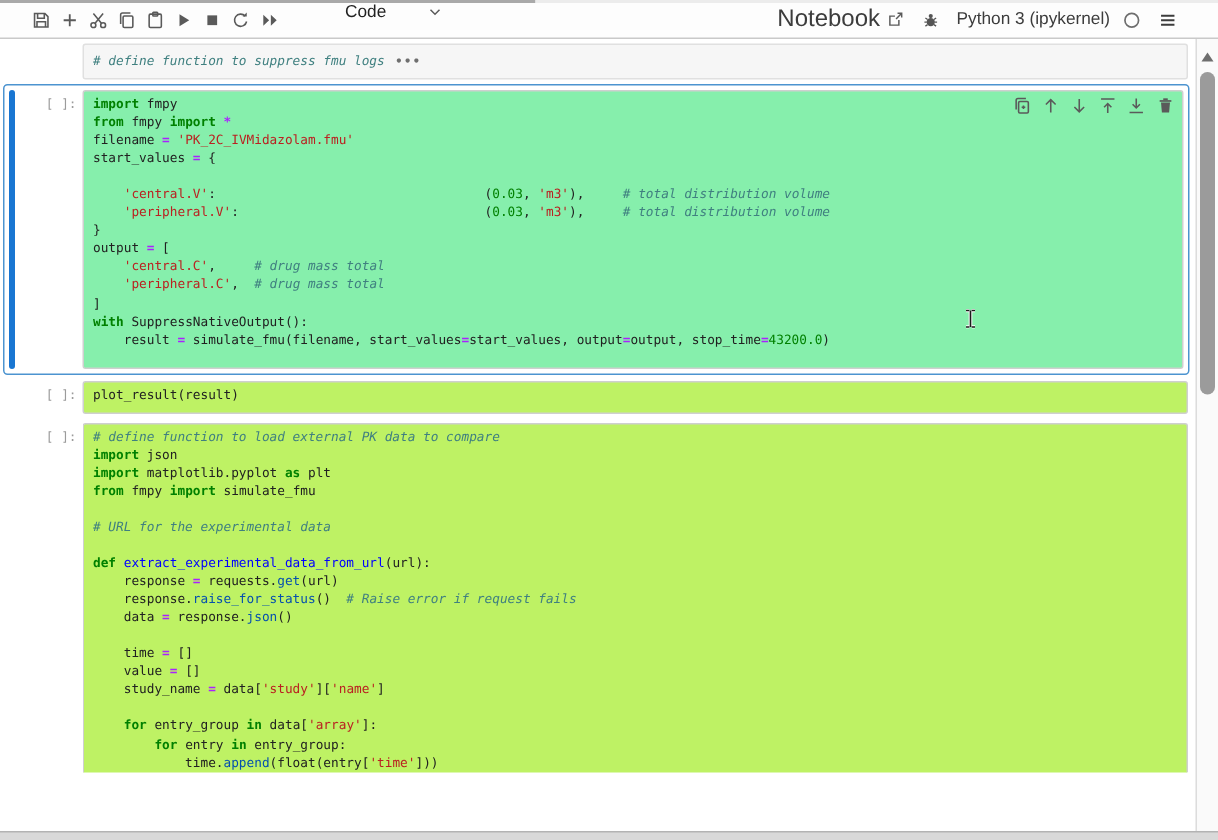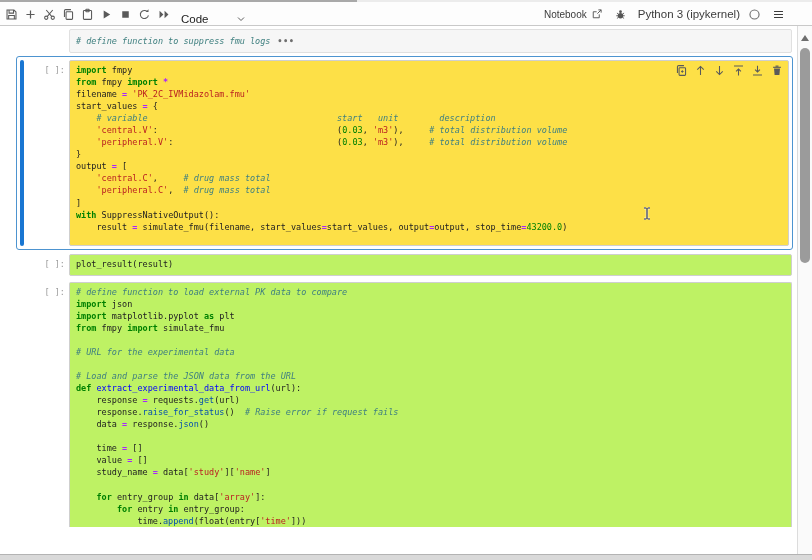--- a/index.html
+++ b/index.html
@@ -6,51 +6,51 @@
   html,body { width:812px; height:560px; overflow:hidden; background:#fff; }
   .app { position:relative; width:812px; height:560px; font-family:"Liberation Sans", sans-serif; background:#fff; }
 
   
   .topstrip { position:absolute; top:0; left:0; width:812px; height:2px; display:flex; }
   .topstrip .seg-a { width:357px; height:2px; background:#a9a9a9; }
   .topstrip .seg-b { flex:1; height:2px; background:#ececec; }
 
   
   .toolbar { position:absolute; top:2px; left:0; width:812px; height:24px; background:#fdfdfd;
-             border-bottom:1px solid #c9c9c9; display:flex; align-items:flex-end; padding:0 0 0 2px; }
+             border-bottom:1px solid #c9c9c9; display:flex; align-items:flex-start; padding:0 0 0 18px;gap:33px; }
   .tbtn { width:19px; height:22px; border:none; background:none; display:flex; align-items:center;
           justify-content:center; padding:0; cursor:pointer; }
   .icon { display:inline-flex; align-items:center; justify-content:center; }
   .icon svg { display:block; }
   .celltype { display:flex; align-items:center; justify-content:space-between; width:66px; margin-left:8px;
               font-size:11.5px; color:#212121; cursor:pointer; }
   .tb-right { margin-left:auto; display:flex; align-items:center; gap:8px; margin-right:24px; }
-  .nb-link { display:flex; align-items:center; gap:4px; font-size:10px; color:#3c3c3c; cursor:pointer; }
+  .nb-link { display:flex; align-items:center; gap:4px; font-size:16px; color:#3c3c3c; cursor:pointer; }
   .kernel-name { font-size:11.5px; color:#3c3c3c; cursor:pointer; }
 
   
-  .notebook { position:absolute; top:26px; left:0; right:15px; bottom:6px; overflow:hidden; background:#fff;padding-left:14px; }
+  .notebook { position:absolute; top:26px; left:0; right:15px; bottom:6px; overflow:hidden; background:#fff; }
 
   .cellrow { display:flex; align-items:stretch; }
   .promptcol { width:55px; flex:0 0 auto; text-align:right; padding:4px 4px 0 0;
                font:8.5px/12.05px "DejaVu Sans Mono", monospace; color:#9b9b9b; }
   .cellinput { position:relative; flex:1; background:#bef264; border:1px solid #cfcfcf; border-radius:2px; }
   .code { padding:3px 0 0 6px; font:8.5px/12.05px "DejaVu Sans Mono", monospace; color:#212121; }
   .cl { white-space:pre; height:12.05px; }
 
   
   .row-collapsed { margin:3px 5px 0 0; }
   .collapsed-input { height:24px; padding:5px 0 0 6px; background:#f6f6f6; border:1px solid #e0e0e0;
                      border-radius:2px; font:8.5px/12.05px "DejaVu Sans Mono", monospace; cursor:pointer; }
   .ellipsis { color:#6f6f6f; font-weight:bold; letter-spacing:1px; margin-left:7px; font-style:normal; font-size:8px; }
 
   
   .row-active { margin:3px 4px 0 2px; border:1px solid #4d94d0; border-radius:3px; padding:3px; background:#fff; }
   .row-active .promptcol { width:45px; }
-  .row-active .cellinput { background:#fde047; }
+  .row-active .cellinput { background:#86efac; }
   .row-active .code { padding-bottom:12px; }
   .collapser { width:4px; flex:0 0 auto; background:#1976d2; border-radius:2px; cursor:pointer; }
 
   .row-plain { margin:4px 5px 0 0; }
   .row-plain .code { padding-bottom:5px; }
   .row-last { margin:6px 5px 0 0; }
   .row-last .cellinput { border-bottom:none; border-radius:2px 2px 0 0; }
 
   .celltb { position:absolute; top:2px; right:5px; display:flex; gap:6px; }
   .ctbtn { width:13px; height:15px; border:none; background:none; padding:0; display:flex;
@@ -261,21 +261,21 @@
                   <rect x="6" y="1.4" width="4" height="1.6" fill="#5a5a5a"></rect>
                 </svg>
               </span>
             </button>
           </div>
           <div class="code">
             <div class="cl"><span class="tk-k">import</span><span class="tk-t"> fmpy</span></div>
             <div class="cl"><span class="tk-k">from</span><span class="tk-t"> fmpy </span><span class="tk-k">import</span><span class="tk-t"> </span><span class="tk-o">*</span></div>
             <div class="cl"><span class="tk-t">filename </span><span class="tk-o">=</span><span class="tk-t"> </span><span class="tk-s">'PK_2C_IVMidazolam.fmu'</span></div>
             <div class="cl"><span class="tk-t">start_values </span><span class="tk-o">=</span><span class="tk-t"> {</span></div>
-            <div class="cl"><span class="tk-t">    </span><span class="tk-c"># variable                                     start   unit        description</span></div>
+            <div class="cl"><span class="tk-t">    </span></div>
             <div class="cl"><span class="tk-t">    </span><span class="tk-s">'central.V'</span><span class="tk-t">:                                   (</span><span class="tk-n">0.03</span><span class="tk-t">, </span><span class="tk-s">'m3'</span><span class="tk-t">),     </span><span class="tk-c"># total distribution volume</span></div>
             <div class="cl"><span class="tk-t">    </span><span class="tk-s">'peripheral.V'</span><span class="tk-t">:                                (</span><span class="tk-n">0.03</span><span class="tk-t">, </span><span class="tk-s">'m3'</span><span class="tk-t">),     </span><span class="tk-c"># total distribution volume</span></div>
             <div class="cl"><span class="tk-t">}</span></div>
             <div class="cl"><span class="tk-t">output </span><span class="tk-o">=</span><span class="tk-t"> [</span></div>
             <div class="cl"><span class="tk-t">    </span><span class="tk-s">'central.C'</span><span class="tk-t">,     </span><span class="tk-c"># drug mass total</span></div>
             <div class="cl"><span class="tk-t">    </span><span class="tk-s">'peripheral.C'</span><span class="tk-t">,  </span><span class="tk-c"># drug mass total</span></div>
             <div class="cl"><span class="tk-t">]</span></div>
             <div class="cl"><span class="tk-k">with</span><span class="tk-t"> SuppressNativeOutput():</span></div>
             <div class="cl"><span class="tk-t">    result </span><span class="tk-o">=</span><span class="tk-t"> simulate_fmu(filename, start_values</span><span class="tk-o">=</span><span class="tk-t">start_values, output</span><span class="tk-o">=</span><span class="tk-t">output, stop_time</span><span class="tk-o">=</span><span class="tk-n">43200.0</span><span class="tk-t">)</span></div>
           </div>
@@ -293,21 +293,20 @@
         <div class="promptcol"><span class="prompt">[ ]:</span></div>
         <div class="cellinput">
           <div class="code">
             <div class="cl"><span class="tk-c"># define function to load external PK data to compare</span></div>
             <div class="cl"><span class="tk-k">import</span><span class="tk-t"> json</span></div>
             <div class="cl"><span class="tk-k">import</span><span class="tk-t"> matplotlib.pyplot </span><span class="tk-k">as</span><span class="tk-t"> plt</span></div>
             <div class="cl"><span class="tk-k">from</span><span class="tk-t"> fmpy </span><span class="tk-k">import</span><span class="tk-t"> simulate_fmu</span></div>
             <div class="cl">&nbsp;</div>
             <div class="cl"><span class="tk-c"># URL for the experimental data</span></div>
             <div class="cl">&nbsp;</div>
-            <div class="cl"><span class="tk-c"># Load and parse the JSON data from the URL</span></div>
             <div class="cl"><span class="tk-k">def</span><span class="tk-t"> </span><span class="tk-f">extract_experimental_data_from_url</span><span class="tk-t">(url):</span></div>
             <div class="cl"><span class="tk-t">    response </span><span class="tk-o">=</span><span class="tk-t"> requests.</span><span class="tk-p">get</span><span class="tk-t">(url)</span></div>
             <div class="cl"><span class="tk-t">    response.</span><span class="tk-p">raise_for_status</span><span class="tk-t">()  </span><span class="tk-c"># Raise error if request fails</span></div>
             <div class="cl"><span class="tk-t">    data </span><span class="tk-o">=</span><span class="tk-t"> response.</span><span class="tk-p">json</span><span class="tk-t">()</span></div>
             <div class="cl">&nbsp;</div>
             <div class="cl"><span class="tk-t">    time </span><span class="tk-o">=</span><span class="tk-t"> []</span></div>
             <div class="cl"><span class="tk-t">    value </span><span class="tk-o">=</span><span class="tk-t"> []</span></div>
             <div class="cl"><span class="tk-t">    study_name </span><span class="tk-o">=</span><span class="tk-t"> data[</span><span class="tk-s">'study'</span><span class="tk-t">][</span><span class="tk-s">'name'</span><span class="tk-t">]</span></div>
             <div class="cl">&nbsp;</div>
             <div class="cl"><span class="tk-t">    </span><span class="tk-k">for</span><span class="tk-t"> entry_group </span><span class="tk-k">in</span><span class="tk-t"> data[</span><span class="tk-s">'array'</span><span class="tk-t">]:</span></div>

